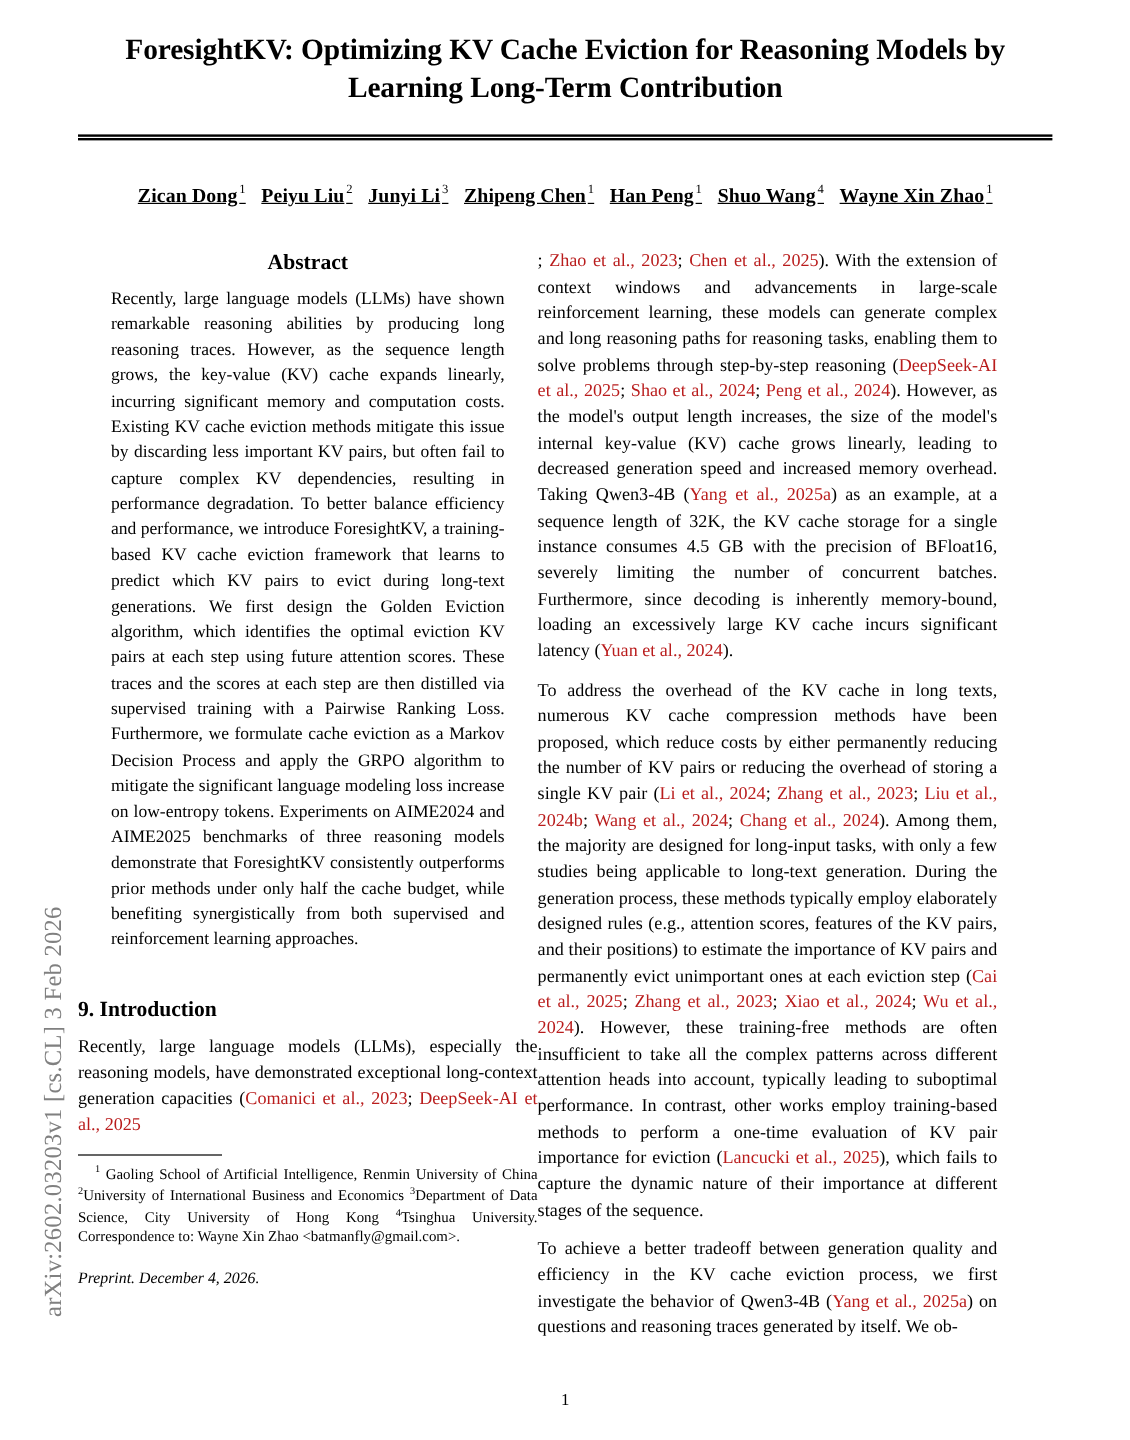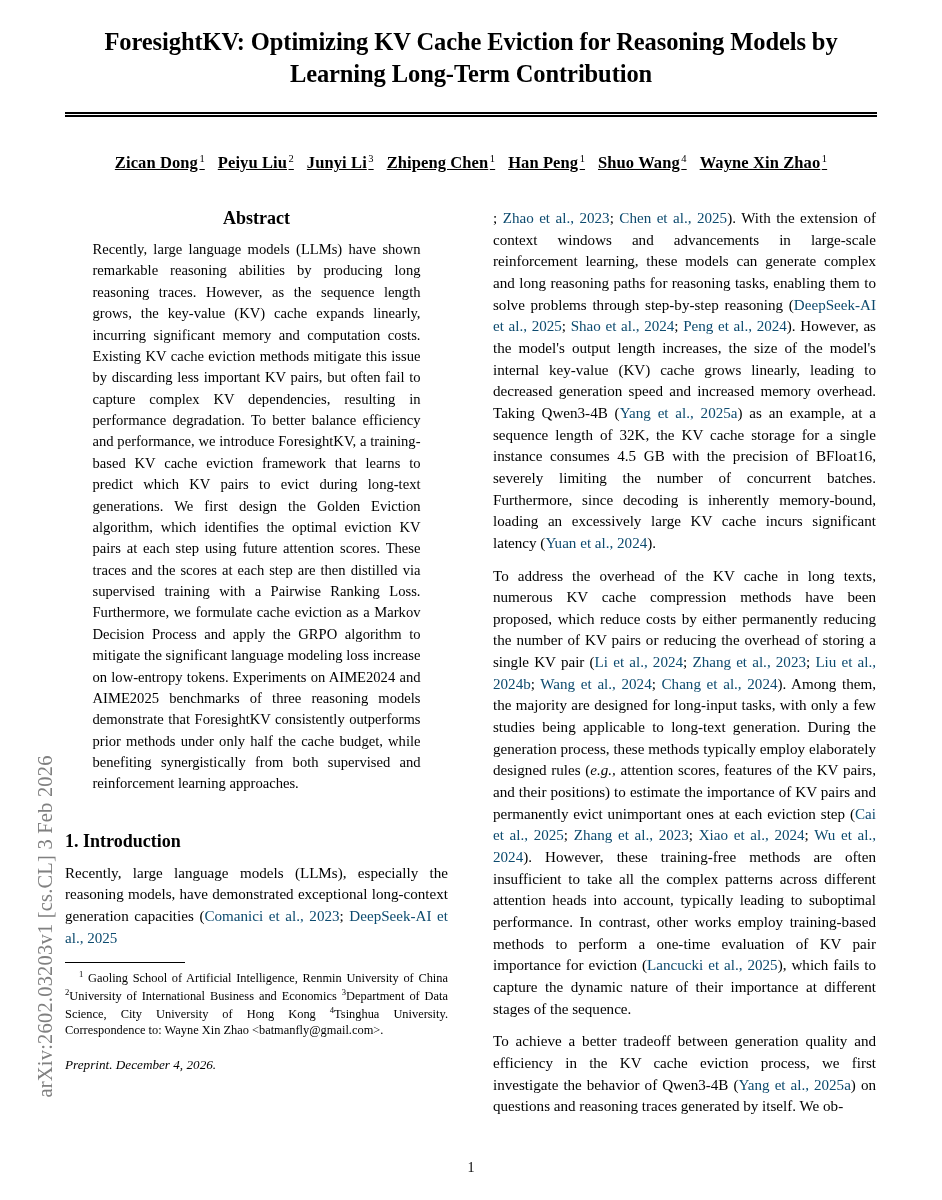--- a/index.html
+++ b/index.html
@@ -90,21 +90,20 @@
     margin-left: 1.5px;
   }
 
   
   #columns {
     position: absolute;
     top: 208px;
     left: 0px;
     width: 812px;
     display: flex;
-    gap: 45px;
   }
   .column {
     width: 383px;
   }
 
   
   #abstract-heading {
     text-align: center;
     font-size: 18px;
     font-weight: bold;
@@ -130,22 +129,22 @@
   
   p.body {
     font-size: 15.1px;
     line-height: 1.435;
     text-align: justify;
     text-justify: inter-word;
     margin: 0 0 11px 0;
     hyphens: none;
   }
   p.body.tight { margin-bottom: 0; }
-  .cite { color: #0c4a6e; }
-  .ital { font-style: italic; }
+  .cite { color: #b91c1c; }
+  .ital { }
 
   
   #footnote-block {
     position: absolute;
     left: 0px;
     top: 962px;
     width: 383px;
   }
   #footnote-rule {
     width: 120px;
@@ -198,21 +197,21 @@
     <span class="author"><span>Zican Dong</span><span class="aff">1</span></span><span class="author"><span>Peiyu Liu</span><span class="aff">2</span></span><span class="author"><span>Junyi Li</span><span class="aff">3</span></span><span class="author"><span>Zhipeng Chen</span><span class="aff">1</span></span><span class="author"><span>Han Peng</span><span class="aff">1</span></span><span class="author"><span>Shuo Wang</span><span class="aff">4</span></span><span class="author"><span>Wayne Xin Zhao</span><span class="aff">1</span></span>
   </div>
 
   <div id="columns">
 
     <div class="column">
 
       <div id="abstract-heading">Abstract</div>
       <div id="abstract-body">Recently, large language models (LLMs) have shown remarkable reasoning abilities by producing long reasoning traces. However, as the sequence length grows, the key-value (KV) cache expands linearly, incurring significant memory and computation costs. Existing KV cache eviction methods mitigate this issue by discarding less important KV pairs, but often fail to capture complex KV dependencies, resulting in performance degradation. To better balance efficiency and performance, we introduce ForesightKV, a training-based KV cache eviction framework that learns to predict which KV pairs to evict during long-text generations. We first design the Golden Eviction algorithm, which identifies the optimal eviction KV pairs at each step using future attention scores. These traces and the scores at each step are then distilled via supervised training with a Pairwise Ranking Loss. Furthermore, we formulate cache eviction as a Markov Decision Process and apply the GRPO algorithm to mitigate the significant language modeling loss increase on low-entropy tokens. Experiments on AIME2024 and AIME2025 benchmarks of three reasoning models demonstrate that ForesightKV consistently outperforms prior methods under only half the cache budget, while benefiting synergistically from both supervised and reinforcement learning approaches.</div>
 
-      <div class="section-heading">1. Introduction</div>
+      <div class="section-heading">9. Introduction</div>
 
       <p class="body tight"><span>Recently, large language models (LLMs), especially the reasoning models, have demonstrated exceptional long-context generation capacities (</span><span class="cite">Comanici et al., 2023</span><span>; </span><span class="cite">DeepSeek-AI et al., 2025</span></p>
 
     </div>
 
     <div class="column">
 
       <p class="body"><span>; </span><span class="cite">Zhao et al., 2023</span><span>; </span><span class="cite">Chen et al., 2025</span><span>). With the extension of context windows and advancements in large-scale reinforcement learning, these models can generate complex and long reasoning paths for reasoning tasks, enabling them to solve problems through step-by-step reasoning (</span><span class="cite">DeepSeek-AI et al., 2025</span><span>; </span><span class="cite">Shao et al., 2024</span><span>; </span><span class="cite">Peng et al., 2024</span><span>). However, as the model's output length increases, the size of the model's internal key-value (KV) cache grows linearly, leading to decreased generation speed and increased memory overhead. Taking Qwen3-4B (</span><span class="cite">Yang et al., 2025a</span><span>) as an example, at a sequence length of 32K, the KV cache storage for a single instance consumes 4.5 GB with the precision of BFloat16, severely limiting the number of concurrent batches. Furthermore, since decoding is inherently memory-bound, loading an excessively large KV cache incurs significant latency (</span><span class="cite">Yuan et al., 2024</span><span>).</span></p>
 
       <p class="body"><span>To address the overhead of the KV cache in long texts, numerous KV cache compression methods have been proposed, which reduce costs by either permanently reducing the number of KV pairs or reducing the overhead of storing a single KV pair (</span><span class="cite">Li et al., 2024</span><span>; </span><span class="cite">Zhang et al., 2023</span><span>; </span><span class="cite">Liu et al., 2024b</span><span>; </span><span class="cite">Wang et al., 2024</span><span>; </span><span class="cite">Chang et al., 2024</span><span>). Among them, the majority are designed for long-input tasks, with only a few studies being applicable to long-text generation. During the generation process, these methods typically employ elaborately designed rules (</span><span class="ital">e.g.,</span><span> attention scores, features of the KV pairs, and their positions) to estimate the importance of KV pairs and permanently evict unimportant ones at each eviction step (</span><span class="cite">Cai et al., 2025</span><span>; </span><span class="cite">Zhang et al., 2023</span><span>; </span><span class="cite">Xiao et al., 2024</span><span>; </span><span class="cite">Wu et al., 2024</span><span>). However, these training-free methods are often insufficient to take all the complex patterns across different attention heads into account, typically leading to suboptimal performance. In contrast, other works employ training-based methods to perform a one-time evaluation of KV pair importance for eviction (</span><span class="cite">Lancucki et al., 2025</span><span>), which fails to capture the dynamic nature of their importance at different stages of the sequence.</span></p>

